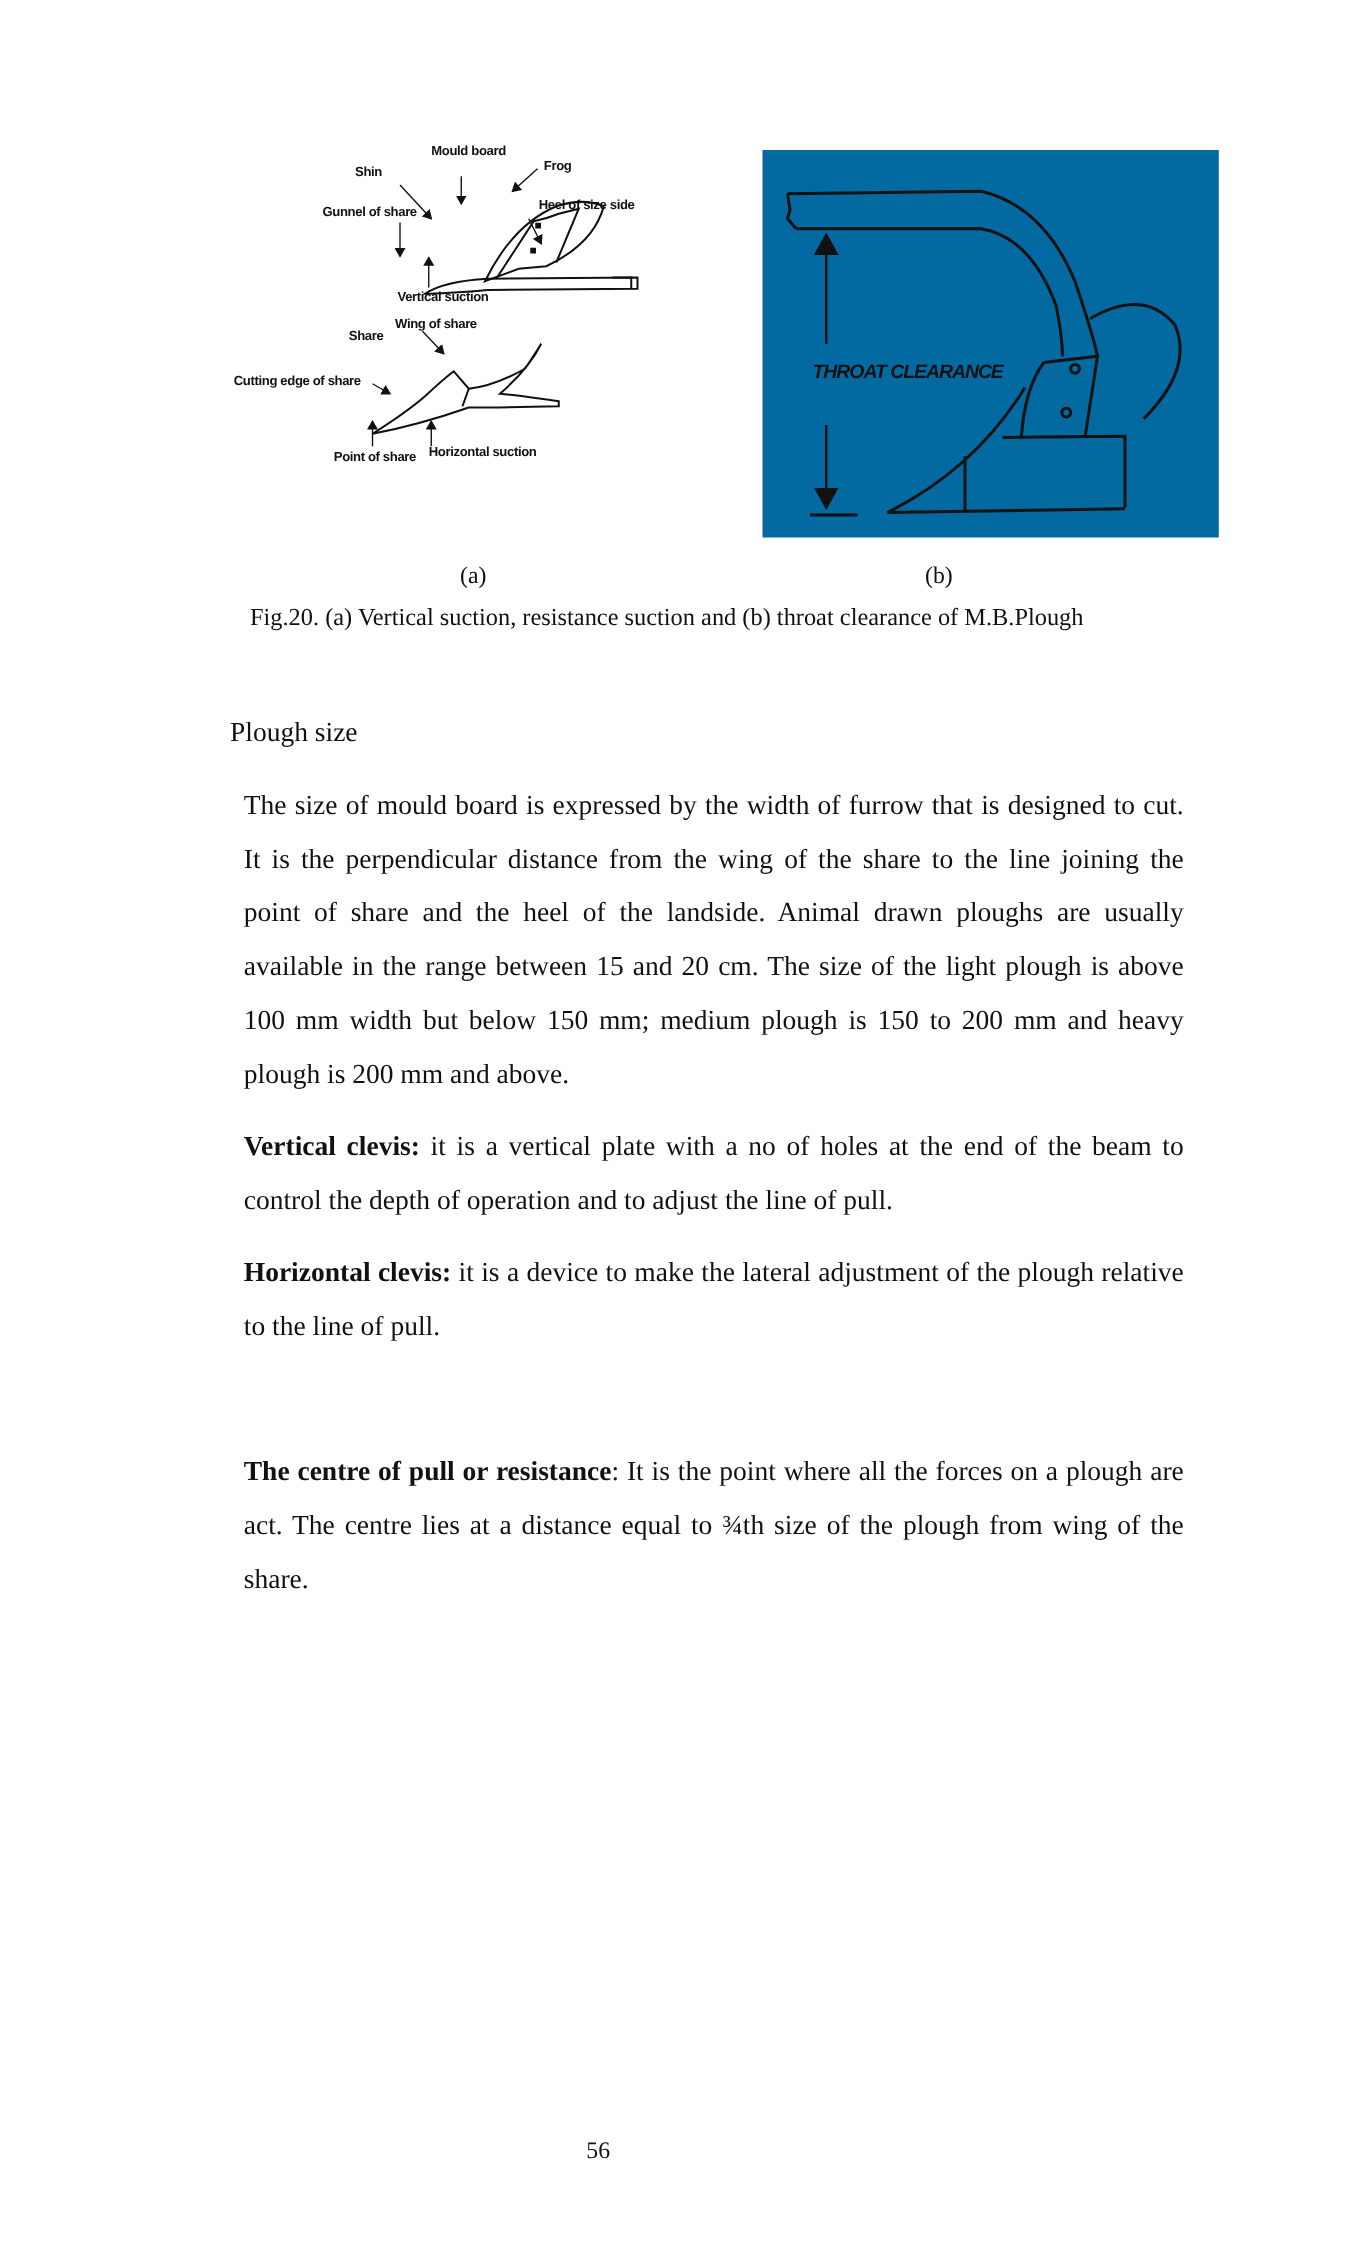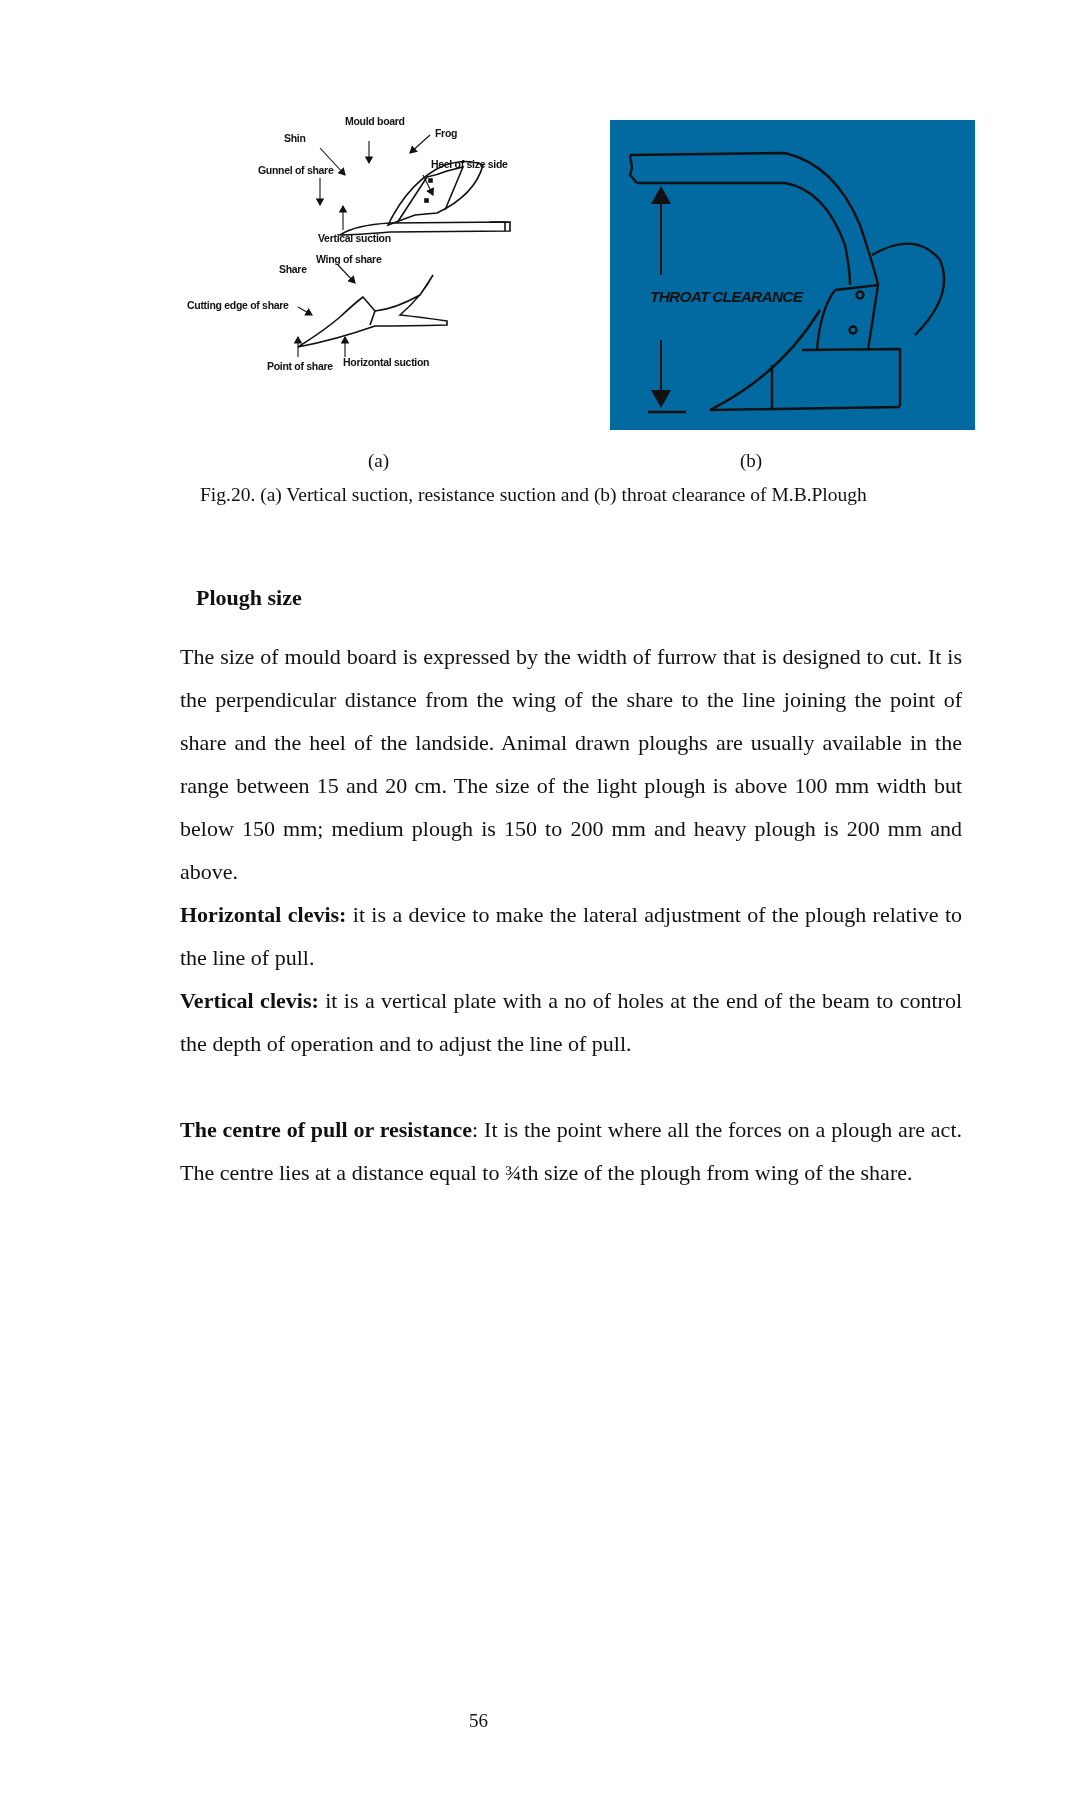--- a/index.html
+++ b/index.html
@@ -4,22 +4,22 @@
   <style>
     html, body { margin: 0; padding: 0; background: #ffffff; }
     body { width: 1091px; height: 1796px; position: relative; overflow: hidden;
            font-family: "Liberation Serif", "DejaVu Serif", serif; color: #111; }
     .fig-a { position: absolute; left: 205px; top: 125px; width: 370px; height: 310px; font-weight: bold; }
     .fig-b { position: absolute; left: 610px; top: 120px; width: 365px; height: 310px; background: #0369a1; font-style: italic; }
     .lbl { position: absolute; font-family: "Liberation Sans", "DejaVu Sans", sans-serif; font-size: 10.5px; letter-spacing: -0.3px; color: #111; white-space: nowrap; }
     .sub { position: absolute; font-size: 19px; top: 450px; }
     .caption { position: absolute; left: 200px; top: 484px; font-size: 19.5px; white-space: nowrap; }
     .body { position: absolute; left: 180px; top: 560px; width: 782px; font-size: 22px; line-height: 43px; }
-    .body p { margin: 0; text-align: justify; text-align-last: left; }
-    .body h3 { margin: 16px; font-size: 22px; font-weight: bold; line-height: 43px; }
+    .body p { margin: 15px; text-align: justify; text-align-last: left; }
+    .body h3 { margin: 4px; font-size: 22px; font-weight: normal; line-height: 43px; }
     .gap { height: 43px; }
     .pnum { position: absolute; left: 0; width: 957px; top: 1710px; text-align: center; font-size: 19px; }
     svg text { font-family: "Liberation Sans", "DejaVu Sans", sans-serif; }
   </style>
 </head>
 <body>
 
 <div class="fig-a">
   <svg width="370" height="310" viewBox="0 0 370 310">
     <defs>
@@ -104,19 +104,19 @@
   </svg>
 </div>
 
 <div class="sub" style="left:368px">(a)</div>
 <div class="sub" style="left:740px">(b)</div>
 <div class="caption">Fig.20. (a) Vertical suction, resistance suction and (b) throat clearance of M.B.Plough</div>
 
 <div class="body">
   <h3>Plough size</h3>
   <p>The size of mould board is expressed by the width of furrow that is designed to cut.  It is the perpendicular distance from the wing of the share to the line joining the point of share and the heel of the landside. Animal drawn ploughs are usually available in the range between 15 and 20 cm. The size of the light plough is above 100 mm width but below 150 mm; medium plough is 150 to 200 mm and heavy plough is 200 mm and above.</p>
+  <p><b>Vertical clevis:</b><span> it is a vertical plate with a no of holes at the end of the beam to control the depth of operation and to adjust the line of pull.</span></p>
   <p><b>Horizontal clevis:</b><span> it is a device to make the lateral adjustment of the plough relative to the line of pull.</span></p>
-  <p><b>Vertical clevis:</b><span> it is a vertical plate with a no of holes at the end of the beam to control the depth of operation and to adjust the line of pull.</span></p>
   <div class="gap"></div>
   <p><b>The centre of pull or resistance</b><span>: It is the point where all the forces on a plough are act. The centre lies at a distance equal to ¾th size of the plough from wing of the share.</span></p>
 </div>
 
 <div class="pnum">56</div>
 
 </body></html>

